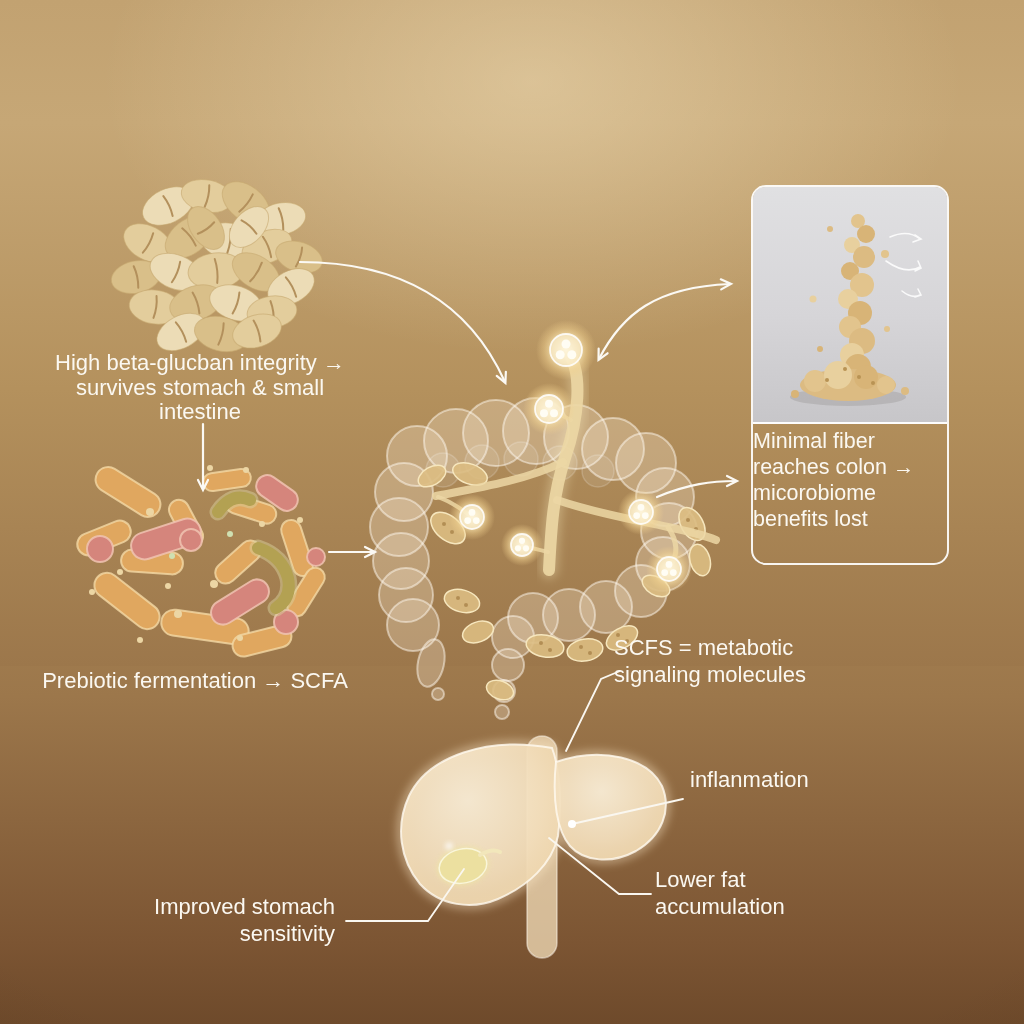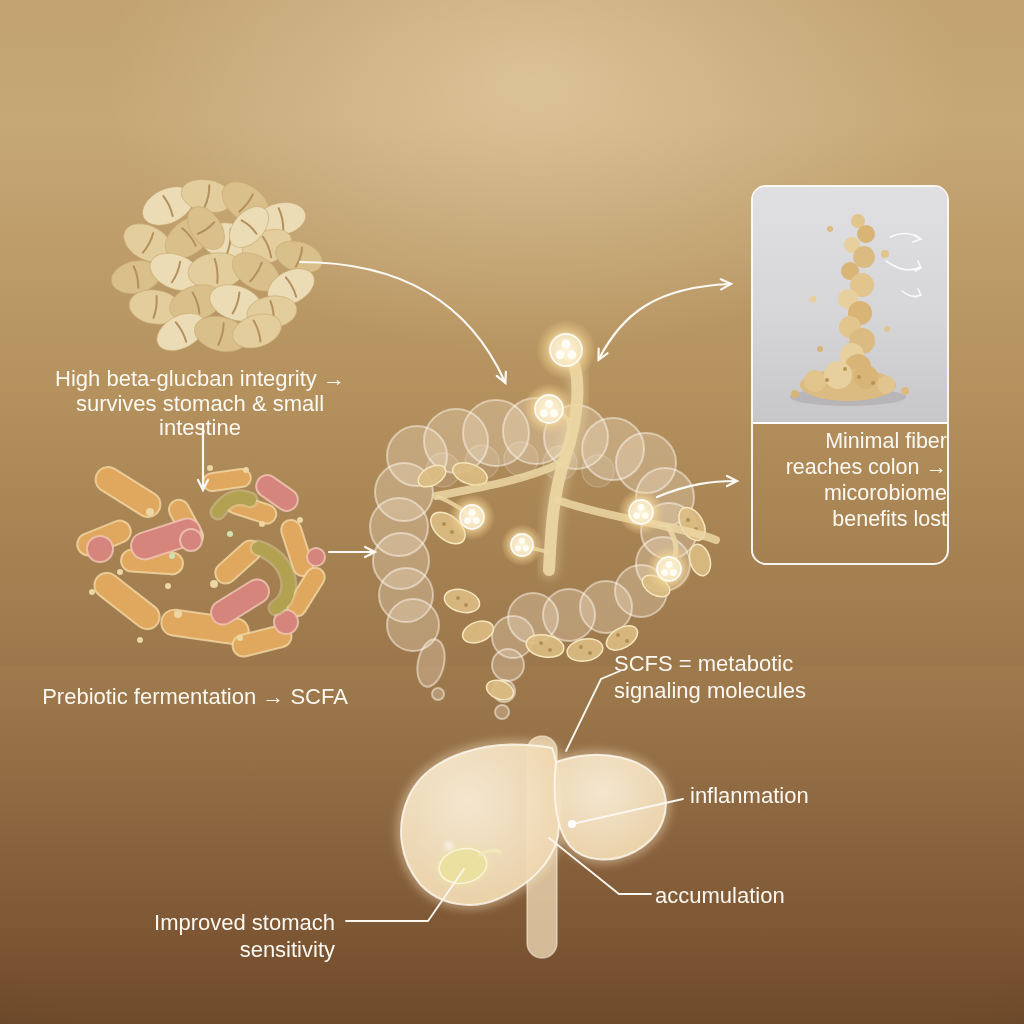--- a/index.html
+++ b/index.html
@@ -7,32 +7,32 @@
        font-family:"Liberation Sans","DejaVu Sans",sans-serif;}
   .bg{position:absolute;inset:0;
       background:
         radial-gradient(60% 38% at 52% 8%, rgba(255,241,206,.38), rgba(255,241,206,0) 70%),
         radial-gradient(145% 120% at 50% 42%, rgba(0,0,0,0) 55%, rgba(55,32,14,.38) 100%),
         linear-gradient(180deg,#c2a271 0%,#c6a776 12%,#b4915d 38%,#9c774b 65%,#80593600 0),
         linear-gradient(180deg,#c2a271 0%,#c6a776 12%,#b4915d 38%,#9c774b 68%,#7c5533 92%,#6e4a2b 100%);
   }
   svg{display:block}
   .art{position:absolute;left:0;top:0;z-index:2;}
-  .txt{position:absolute;z-index:5;color:var(--text,#fbf8f1);margin-top:16px;}
+  .txt{position:absolute;z-index:5;color:var(--text,#fbf8f1);}
   .title{left:0;right:0;top:49px;text-align:center;font-weight:bold;
          font-size:34px;line-height:41px;letter-spacing:.5px;color:var(--text,#fbf8f1);}
   .lab{font-size:22px;line-height:24.5px;}
   .lab2{font-size:22px;line-height:27px;}
   .panel{position:absolute;left:751px;top:185px;width:198px;height:380px;z-index:3;
          border:2px solid rgba(255,255,255,.92);border-radius:15px;box-sizing:border-box;}
   .panel-photo{width:100%;height:237px;border-radius:12px 12px 0 0;overflow:hidden;
          background:linear-gradient(180deg,#e0e0e2 0%,#d6d5d8 55%,#c7c6c9 100%);
          border-bottom:2px solid rgba(255,255,255,.92);box-sizing:border-box;}
   .panel-text{height:111px;display:flex;flex-direction:column;justify-content:center;
-         align-items:flex-end;text-align:center;font-size:21.5px;line-height:26px;
+         align-items:flex-start;text-align:center;font-size:21.5px;line-height:26px;
          color:var(--text,#fbf8f1);}
 </style>
 </head>
 <body>
 
 <div class="bg"></div>
 
 <svg class="art" width="1024" height="1024" viewBox="0 0 1024 1024">
   <defs>
     <marker id="ah" markerWidth="18" markerHeight="18" refX="12" refY="8" orient="auto" markerUnits="userSpaceOnUse">
@@ -456,19 +456,20 @@
 <div class="txt lab2" style="left:614px;top:634px;width:230px;text-align:left;">
   <div>SCFS = metabotic</div>
   <div>signaling molecules</div>
 </div>
 
 <div class="txt lab2" style="left:690px;top:766px;width:180px;text-align:left;">
   <div>inflanmation</div>
 </div>
 
 <div class="txt lab2" style="left:655px;top:866px;width:180px;text-align:left;">
+  <div>Lower fat</div>
   <div>accumulation</div>
 </div>
 
 <div class="txt lab2" style="left:130px;top:893px;width:205px;text-align:right;">
   <div>Improved stomach</div>
   <div>sensitivity</div>
 </div>
 
 </body></html>

